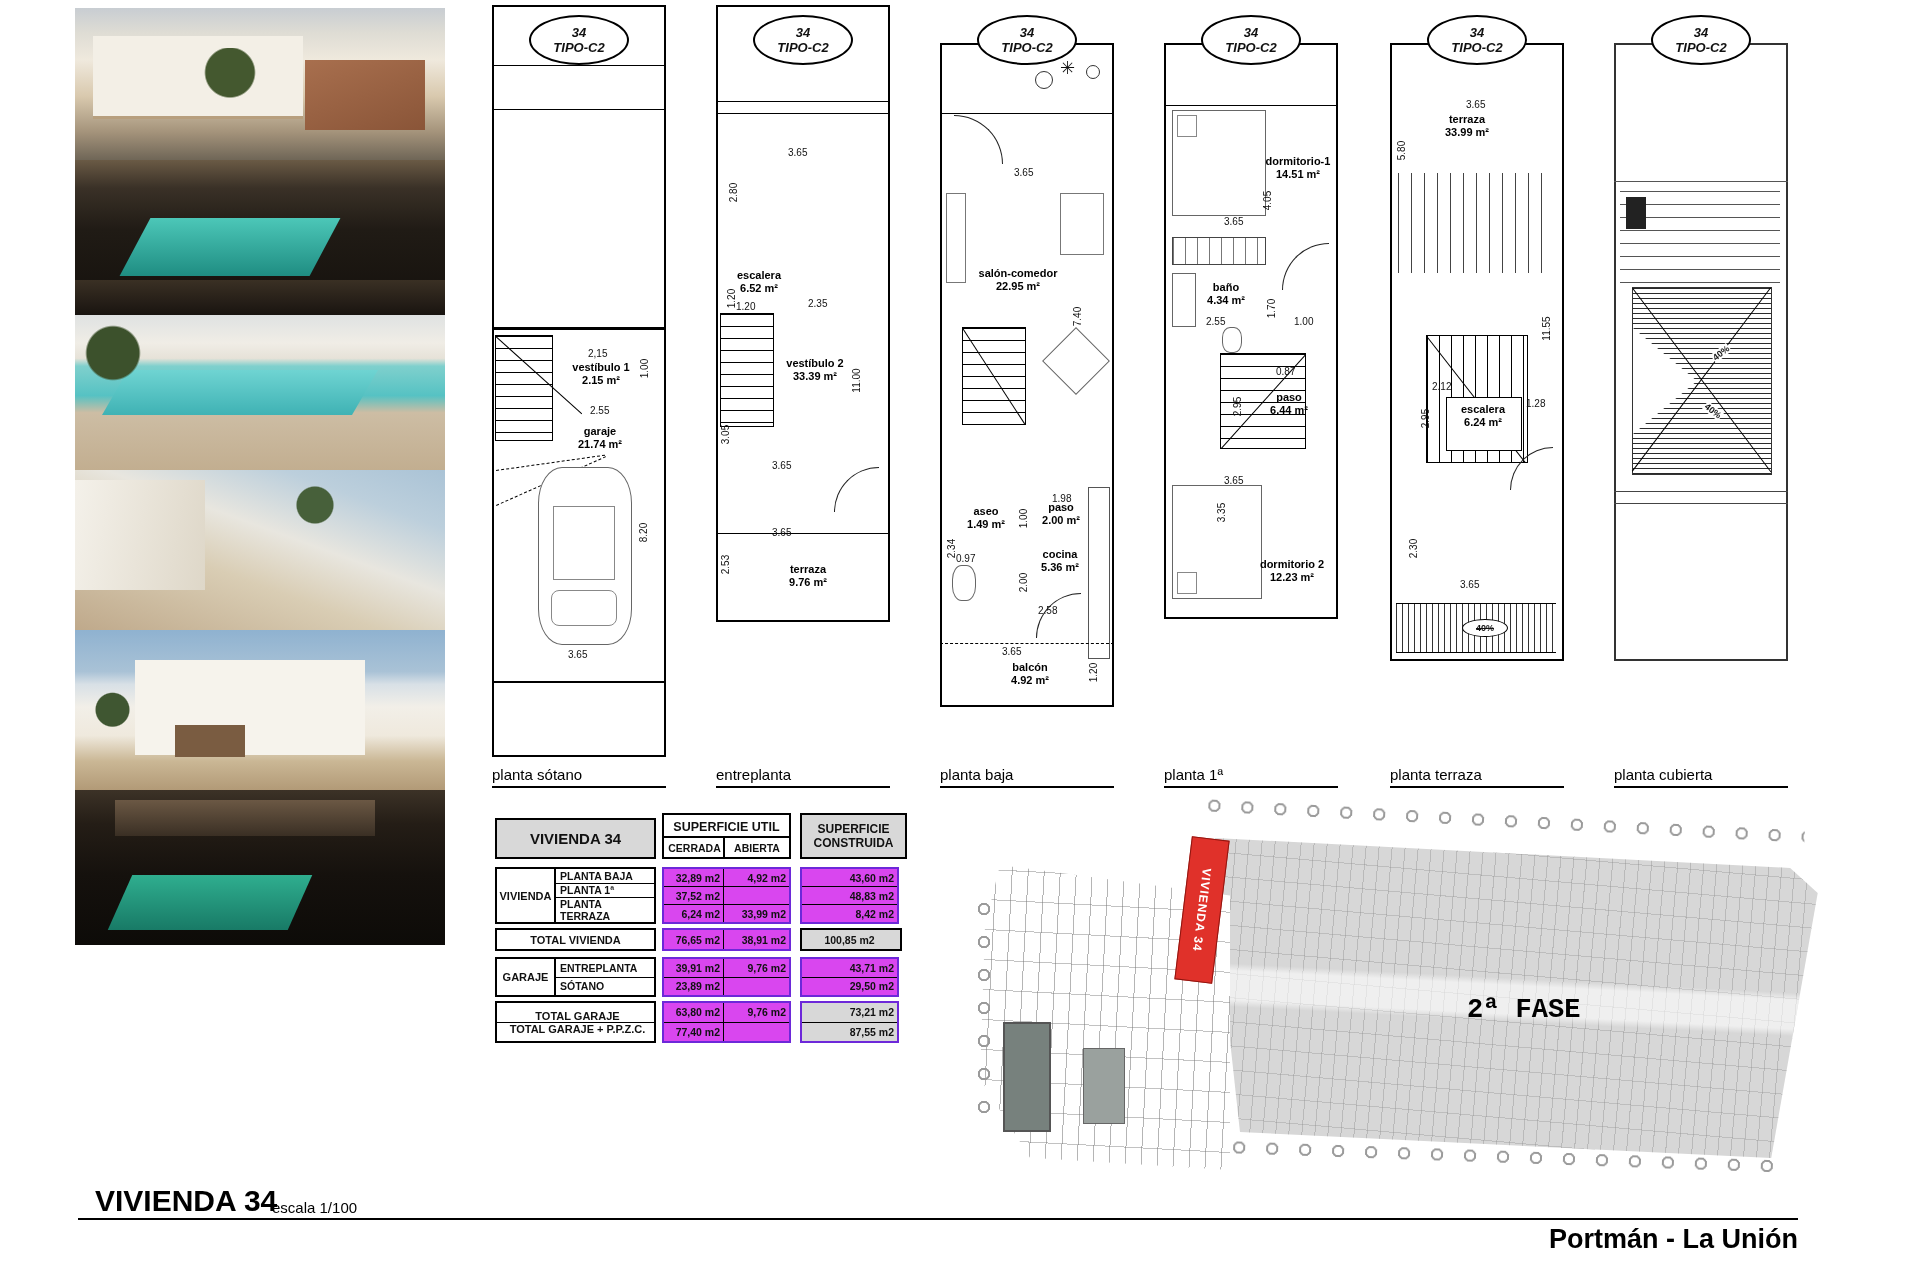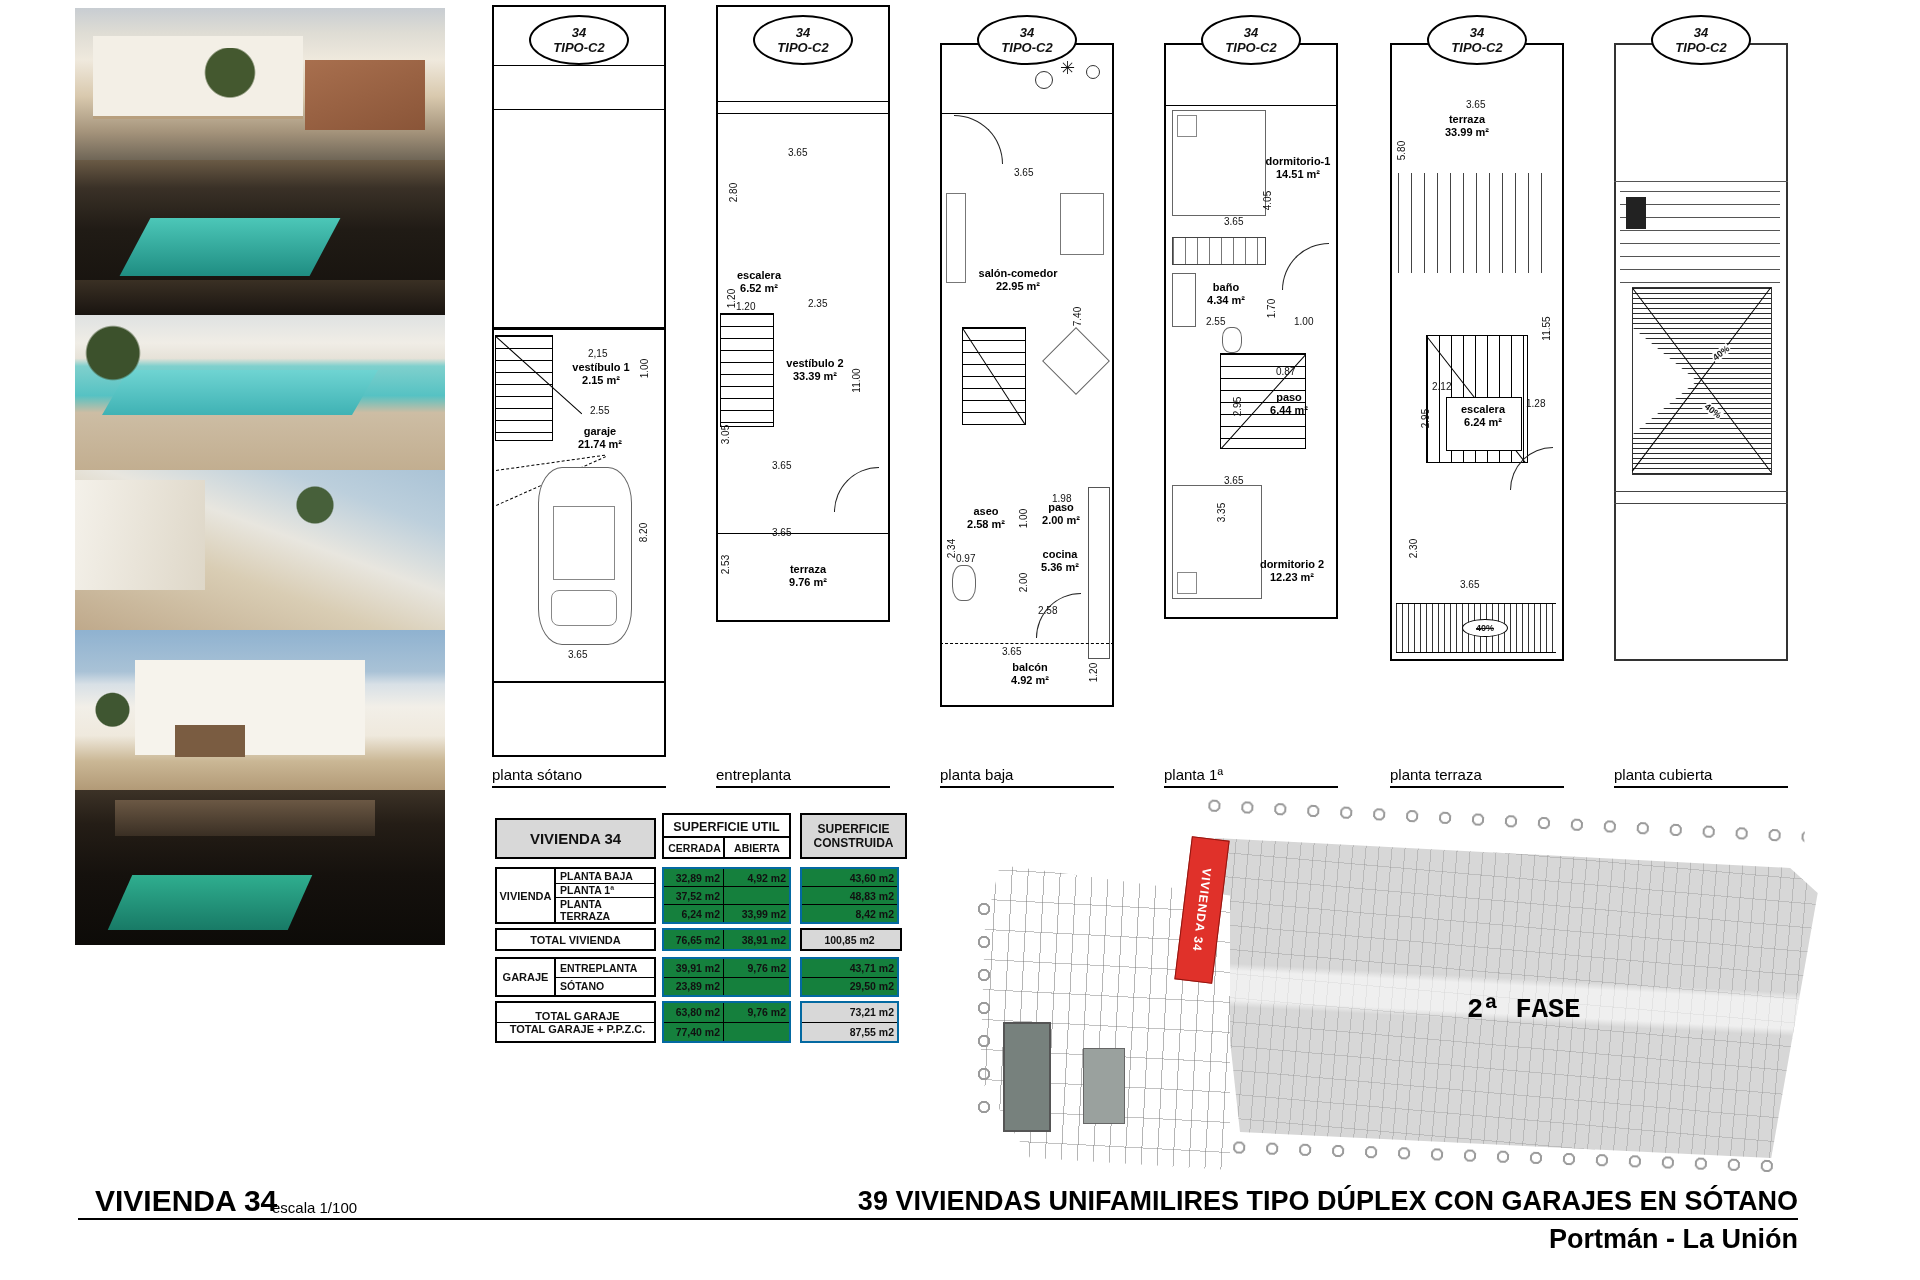--- a/index.html
+++ b/index.html
@@ -32,21 +32,21 @@
   .tbox{position:absolute;border:2px solid #000;background:#fff;display:flex;align-items:center;
         justify-content:center;font-weight:700;text-align:center;}
   .shade{background:#d8d8d8;}
   .tnames{position:absolute;border:2px solid #000;background:#fff;display:flex;}
   .tgroup{display:flex;align-items:center;justify-content:center;font-weight:700;font-size:11px;
           border-right:2px solid #000;width:57px;}
   .tcol{flex:1;display:flex;flex-direction:column;}
   .tcol > div{flex:1;display:flex;align-items:center;padding-left:4px;font-size:10.5px;font-weight:600;
               border-bottom:1px solid #000;}
   .tcol > div:last-child{border-bottom:none;}
-  .tgrid{position:absolute;border:2px solid #0369a1;background:#15803d;display:grid;}
+  .tgrid{position:absolute;border:2px solid #6d28d9;background:#d946ef;display:grid;}
   .tgrid > div{display:flex;align-items:center;justify-content:flex-end;padding-right:3px;
                font-size:10.5px;font-weight:700;border-right:1px solid #000;border-bottom:1px solid #000;}
   
   .site{position:absolute;left:975px;top:810px;width:870px;height:365px;}
   .trees{position:absolute;height:18px;
          background-image:radial-gradient(circle at 9px 9px,transparent 4px,#9a9a9a 4.5px,#9a9a9a 6px,transparent 6.5px);
          background-size:33px 18px;background-repeat:repeat-x;}
   
   .tb{position:absolute;font-weight:700;color:#000;white-space:nowrap;}
 </style>
@@ -170,21 +170,21 @@
       <div>22.95 m²</div>
     </div>
     <div class="dim dimv" style="left:128px;top:306px;">7.40</div>
     <div class="stairs" style="left:22px;top:322px;width:62px;height:96px;">
       <div class="diag" style="left:0;top:0;width:114px;transform:rotate(57deg);"></div>
     </div>
     <div class="furn" style="left:112px;top:332px;width:46px;height:46px;transform:rotate(45deg);border-color:#666;"></div>
     <div class="dim" style="left:112px;top:488px;">1.98</div>
     <div class="room" style="left:18px;top:500px;width:56px;">
       <div>aseo</div>
-      <div>2.58 m²</div>
+      <div>1.49 m²</div>
     </div>
     <div class="room" style="left:92px;top:496px;width:58px;">
       <div>paso</div>
       <div>2.00 m²</div>
     </div>
     <div class="dim dimv" style="left:74px;top:508px;">1.00</div>
     <div class="dim dimv" style="left:2px;top:538px;">2.34</div>
     <div class="dim" style="left:16px;top:548px;">0.97</div>
     <div class="room" style="left:90px;top:543px;width:60px;">
       <div>cocina</div>
@@ -424,16 +424,15 @@
     <div style="position:absolute;left:208px;top:28px;width:36px;height:142px;background:#e0312a;border:1.5px solid #8e1610;
                 transform:rotate(7deg);display:flex;align-items:center;justify-content:center;z-index:3;">
       <span style="transform:rotate(90deg);white-space:nowrap;color:#fff;font-size:12px;font-weight:700;letter-spacing:1px;">VIVIENDA 34</span>
     </div>
     <div style="position:absolute;left:492px;top:185px;font-size:27px;font-weight:700;color:#000;z-index:3;font-family:Liberation Mono, monospace;">2ª FASE</div>
   </div>
 
   <div class="tb" style="left:95px;top:1184px;font-size:30px;">VIVIENDA 34</div>
   <div class="tb" style="left:272px;top:1199px;font-size:15px;font-weight:400;">escala 1/100</div>
   <div style="position:absolute;left:78px;top:1218px;width:1720px;border-top:2.5px solid #000;"></div>
-  <div class="tb" style="right:122px;top:1186px;font-size:27px;font-weight:600;text-align:right;">39 VIVIENDAS UNIFAMILIRES TIPO DÚPLEX CON GARAJES EN SÓTANO</div>
   <div class="tb" style="right:122px;top:1224px;font-size:27px;text-align:right;">Portmán - La Unión</div>
 
 </div>
 
 </body></html>

